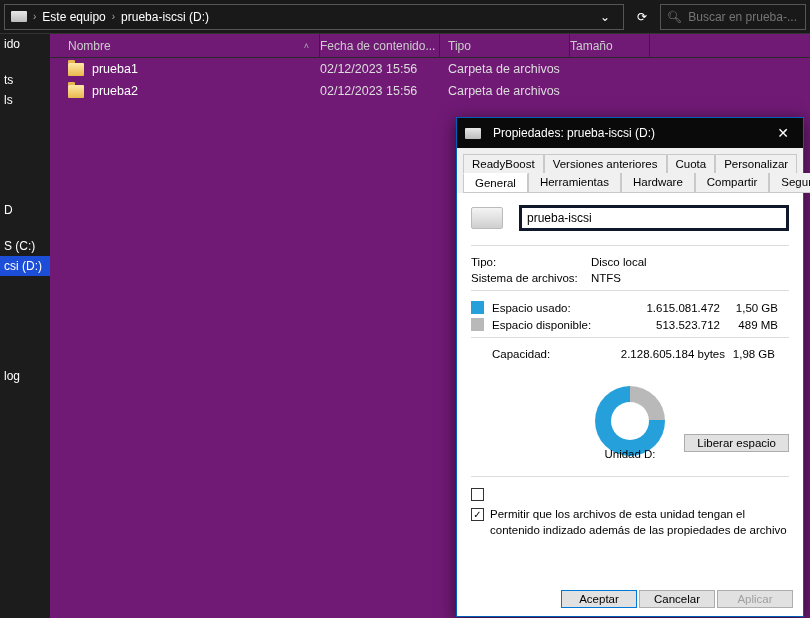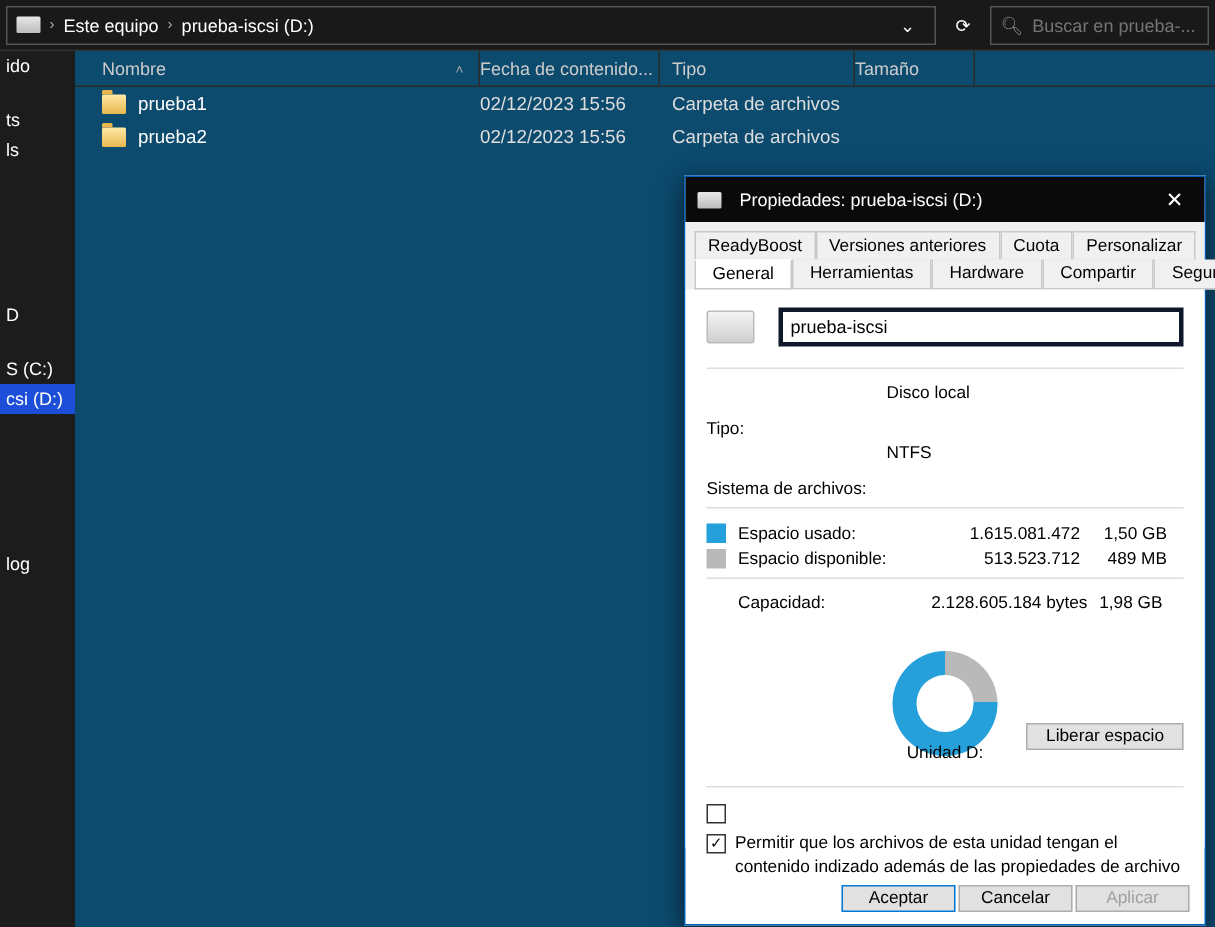--- a/index.html
+++ b/index.html
@@ -13,21 +13,21 @@
 .search { flex:1; height:26px; border:1px solid #555; background:#191919; display:flex; align-items:center; padding:0 6px; color:#888; font-size:12px; gap:6px;}
 .search input { background:transparent; border:none; outline:none; color:#fff; font-size:12px; width:100%;}
 
 
 .sidebar { position:absolute; left:0; top:34px; width:50px; bottom:0; background:#1c1c1c; color:#fff; font-size:12px; overflow:hidden;}
 .sidebar .item { padding:3px 4px; white-space:nowrap; }
 .sidebar .sel { background:#1d4ed8;}
 .sidebar-group { margin-top:16px;}
 
 
-.files { position:absolute; left:50px; right:0; top:34px; bottom:0; background:#0c4a6e; }
+.files { position:absolute; left:50px; right:0; top:34px; bottom:0; background:#701a75; }
 .cols { display:flex; height:24px; align-items:center; border-bottom:1px solid #2a2a2a; font-size:12px; color:#ccc; }
 .col-name { width:270px; padding-left:18px; display:flex; justify-content:space-between; padding-right:10px;}
 .col-date { width:120px;}
 .col-type { width:130px; padding-left:8px;}
 .col-size { width:80px;}
 .col-border { border-right:1px solid #2a2a2a; height:100%; display:flex; align-items:center;}
 .row { display:flex; align-items:center; height:22px; font-size:12.5px; color:#fff; }
 .row .c-name { width:270px; padding-left:18px; display:flex; align-items:center; gap:8px;}
 .row .c-date { width:120px; color:#ddd;}
 .row .c-type { width:130px; padding-left:8px; color:#ddd;}
@@ -50,21 +50,21 @@
 .tabrow.bottom { margin-top:-1px; border-top:1px solid #c9c9c9;}
 .tabrow.bottom .tab { border:1px solid #c9c9c9; border-top:none;}
 .tabrow.bottom .tab.active{ border-top:1px solid #fff;}
 
 .panel { background:#fff; color:#000; font-size:11.5px; padding:12px 14px 8px 14px; position:relative; height:calc(100% - 30px - 54px - 42px);}
 .panel .drive-row{ display:flex; align-items:center; gap:16px; margin-bottom:14px;}
 .panel .drive-img { width:32px; height:22px; background:linear-gradient(#f4f4f4,#cfcfcf); border:1px solid #bbb; border-radius:2px;}
 .name-input { flex:1; border:3px solid #0f172a; padding:3px 5px; font-size:12px; outline:none;}
 .sep { border-top:1px solid #ddd; margin:6px 0 10px 0;}
 .kv { display:flex; margin:4px 0;}
-.kv .k{ width:120px;margin-top:24px;}
+.kv .k{ width:120px;}
 .space-row{ display:flex; align-items:center; margin:4px 0; gap:8px;}
 .swatch{ width:13px; height:13px;}
 .sw-used{ background:#26a0da;}
 .sw-free{ background:#b9b9b9;}
 .space-label{ width:120px;}
 .space-bytes{ width:100px; text-align:right;}
 .space-h{ width:50px; text-align:right;}
 .cap-row{ display:flex; margin:8px 0 4px 21px;}
 .cap-row .lab{ width:99px;}
 .cap-row .bytes{ width:134px; text-align:right;}

